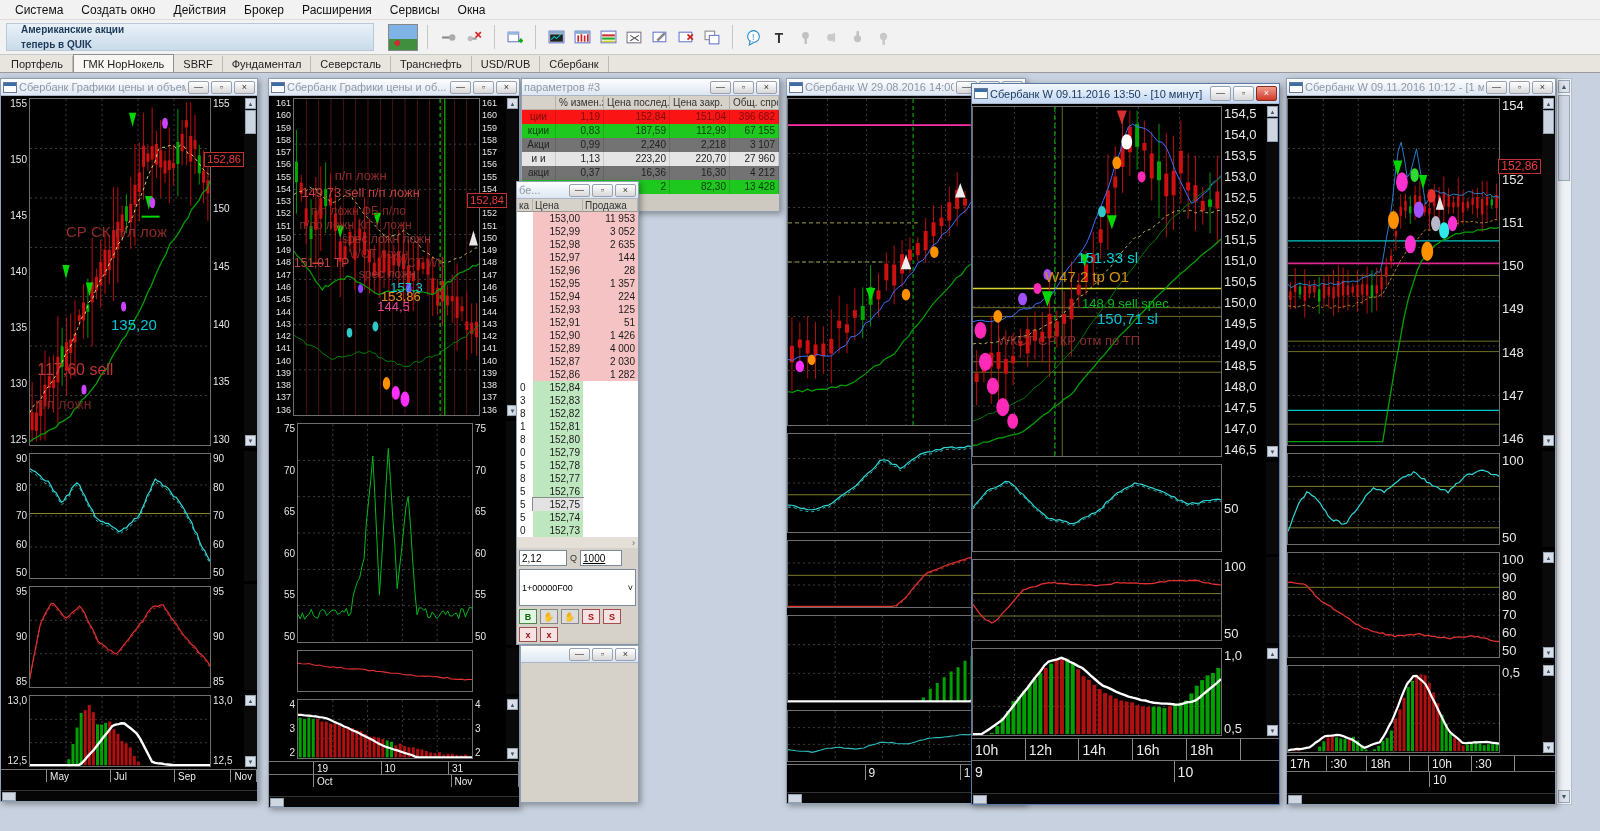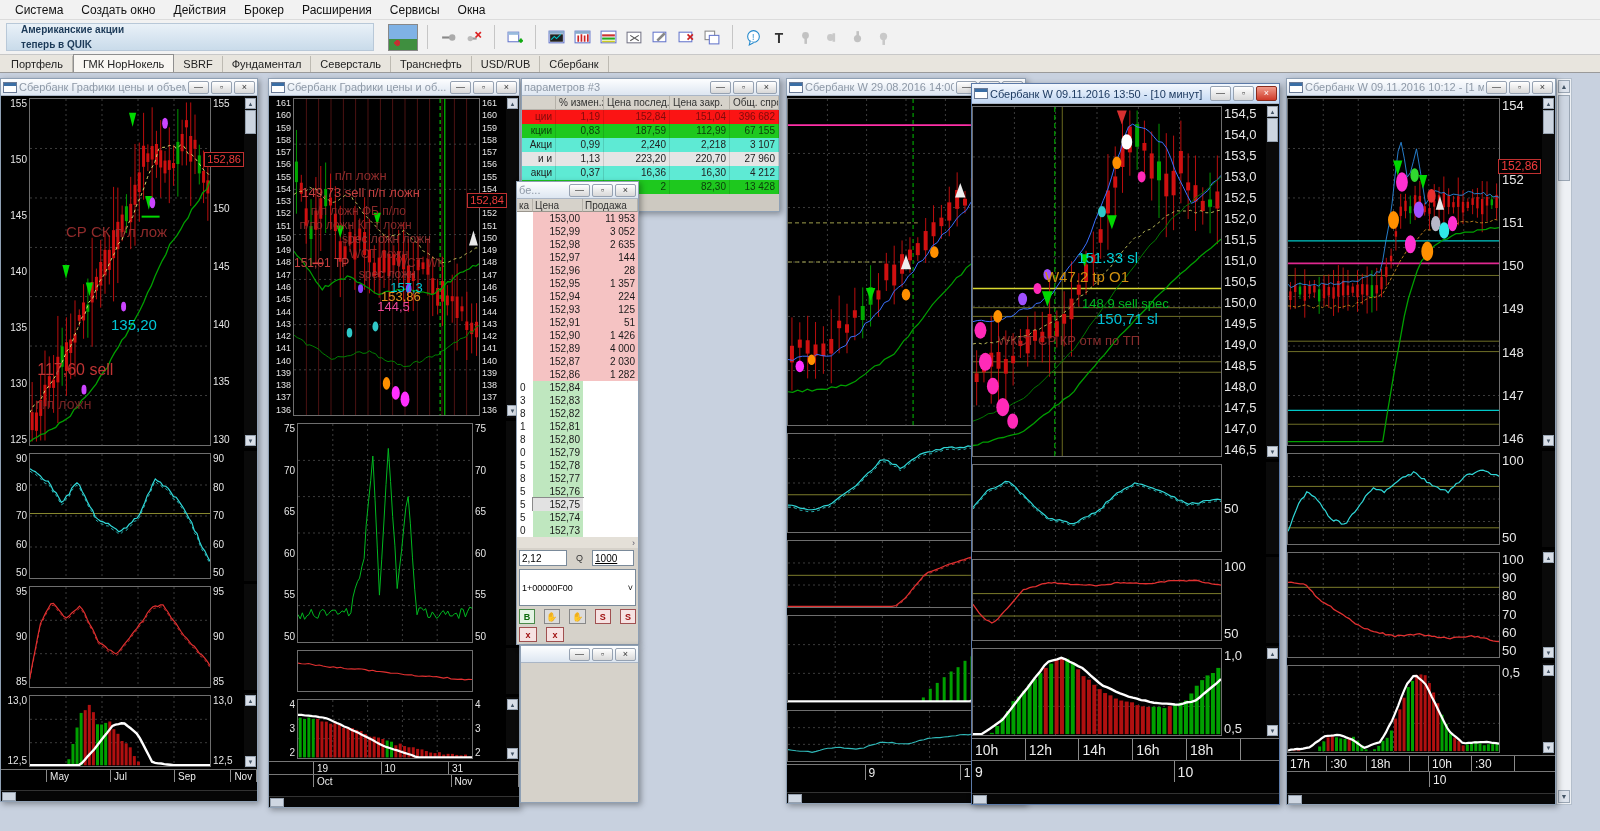--- a/index.html
+++ b/index.html
@@ -51,39 +51,39 @@
   .hstrip .hbox{width:14px;height:9px;background:#cfd7e2;border:1px solid #95a0ae;margin-left:1px}
   .ann{position:absolute;white-space:nowrap;pointer-events:none;line-height:1.05}
   .pricebox{position:absolute;background:#000;border:1px solid #c03030;color:#ef3b3b;font-size:11px;padding:0 2px;z-index:5;line-height:13px}
   .sl{flex:none}
 
   
   .t3{background:#cdc9c1;flex:1;display:flex;flex-direction:column;font-size:10px}
   .t3h,.trow{display:grid;grid-template-columns:34px 48px 66px 60px 1fr;height:14px;line-height:14px}
   .t3h div{background:#d6d2ca;border-right:1px solid #b5b1a9;border-bottom:1px solid #b5b1a9;padding:0 3px;color:#333;white-space:nowrap;overflow:hidden}
   .trow div{border-right:1px solid rgba(0,0,0,.12);padding:0 3px;text-align:right;white-space:nowrap;overflow:hidden}
-  .trow div:first-child{text-align:right}
+  .trow div:first-child{text-align:center}
   .r-red{background:#fb1414;color:#7e0b0b}
   .r-green{background:#1ec81e;color:#0a3c0a}
-  .r-gray{background:#5eead4;color:#222}
+  .r-gray{background:#737373;color:#222}
   .r-yellow{background:#e5e5e5;color:#222}
 
   
   .obh,.obr{display:flex;height:13px;line-height:13px;font-size:10px;flex:none}
   .obh div{background:#d6d2ca;border-right:1px solid #b5b1a9;border-bottom:1px solid #9a968e;color:#333;padding:0 2px}
   .obr div{padding:0 3px;text-align:right;white-space:nowrap;overflow:hidden;background:#fff;color:#1a1a1a}
   .c-b{width:16px;flex:none;text-align:left!important}
   .c-p{width:50px;flex:none}
   .c-q{flex:1}
   .ask .c-p,.ask .c-q{background:#f5c3c3}
   .bid .c-p{background:#bfe7bf}
   .bid.sel .c-p{background:#e2e2e2;outline:1px solid #8a8a8a}
   .obwrap{background:#fff;display:flex;flex-direction:column;flex:none}
   .obctl{background:#d6d2ca;padding:2px;display:flex;flex-direction:column;gap:3px;flex:1}
-  .obrow{display:flex;align-items:center;gap:9px}
+  .obrow{display:flex;align-items:center;gap:3px}
   .obin{height:16px;border:1px solid #7a8a9a;background:#fff;font-size:10px;padding:0 2px;font-family:"Liberation Sans",sans-serif}
   .obsel{height:16px;border:1px solid #7a8a9a;background:#fff;font-size:9px;display:flex;align-items:center;justify-content:space-between;padding:0 2px;flex:1}
   .bbtn{width:18px;height:15px;border:1px solid #888;font-size:9px;font-weight:bold;display:inline-flex;align-items:center;justify-content:center;background:#e8e8e8}
   .bbtn.b{color:#0a6a0a;background:#e4f4e4;border-color:#4a8a4a}
   .bbtn.s{color:#a01010;background:#f6e2e2;border-color:#a05050}
   .bbtn.g{color:#999;background:#dcdcdc}
 
   
   .lbls.big{font-size:13px;width:44px}
   .lbls.big2{font-size:13px;width:42px}

